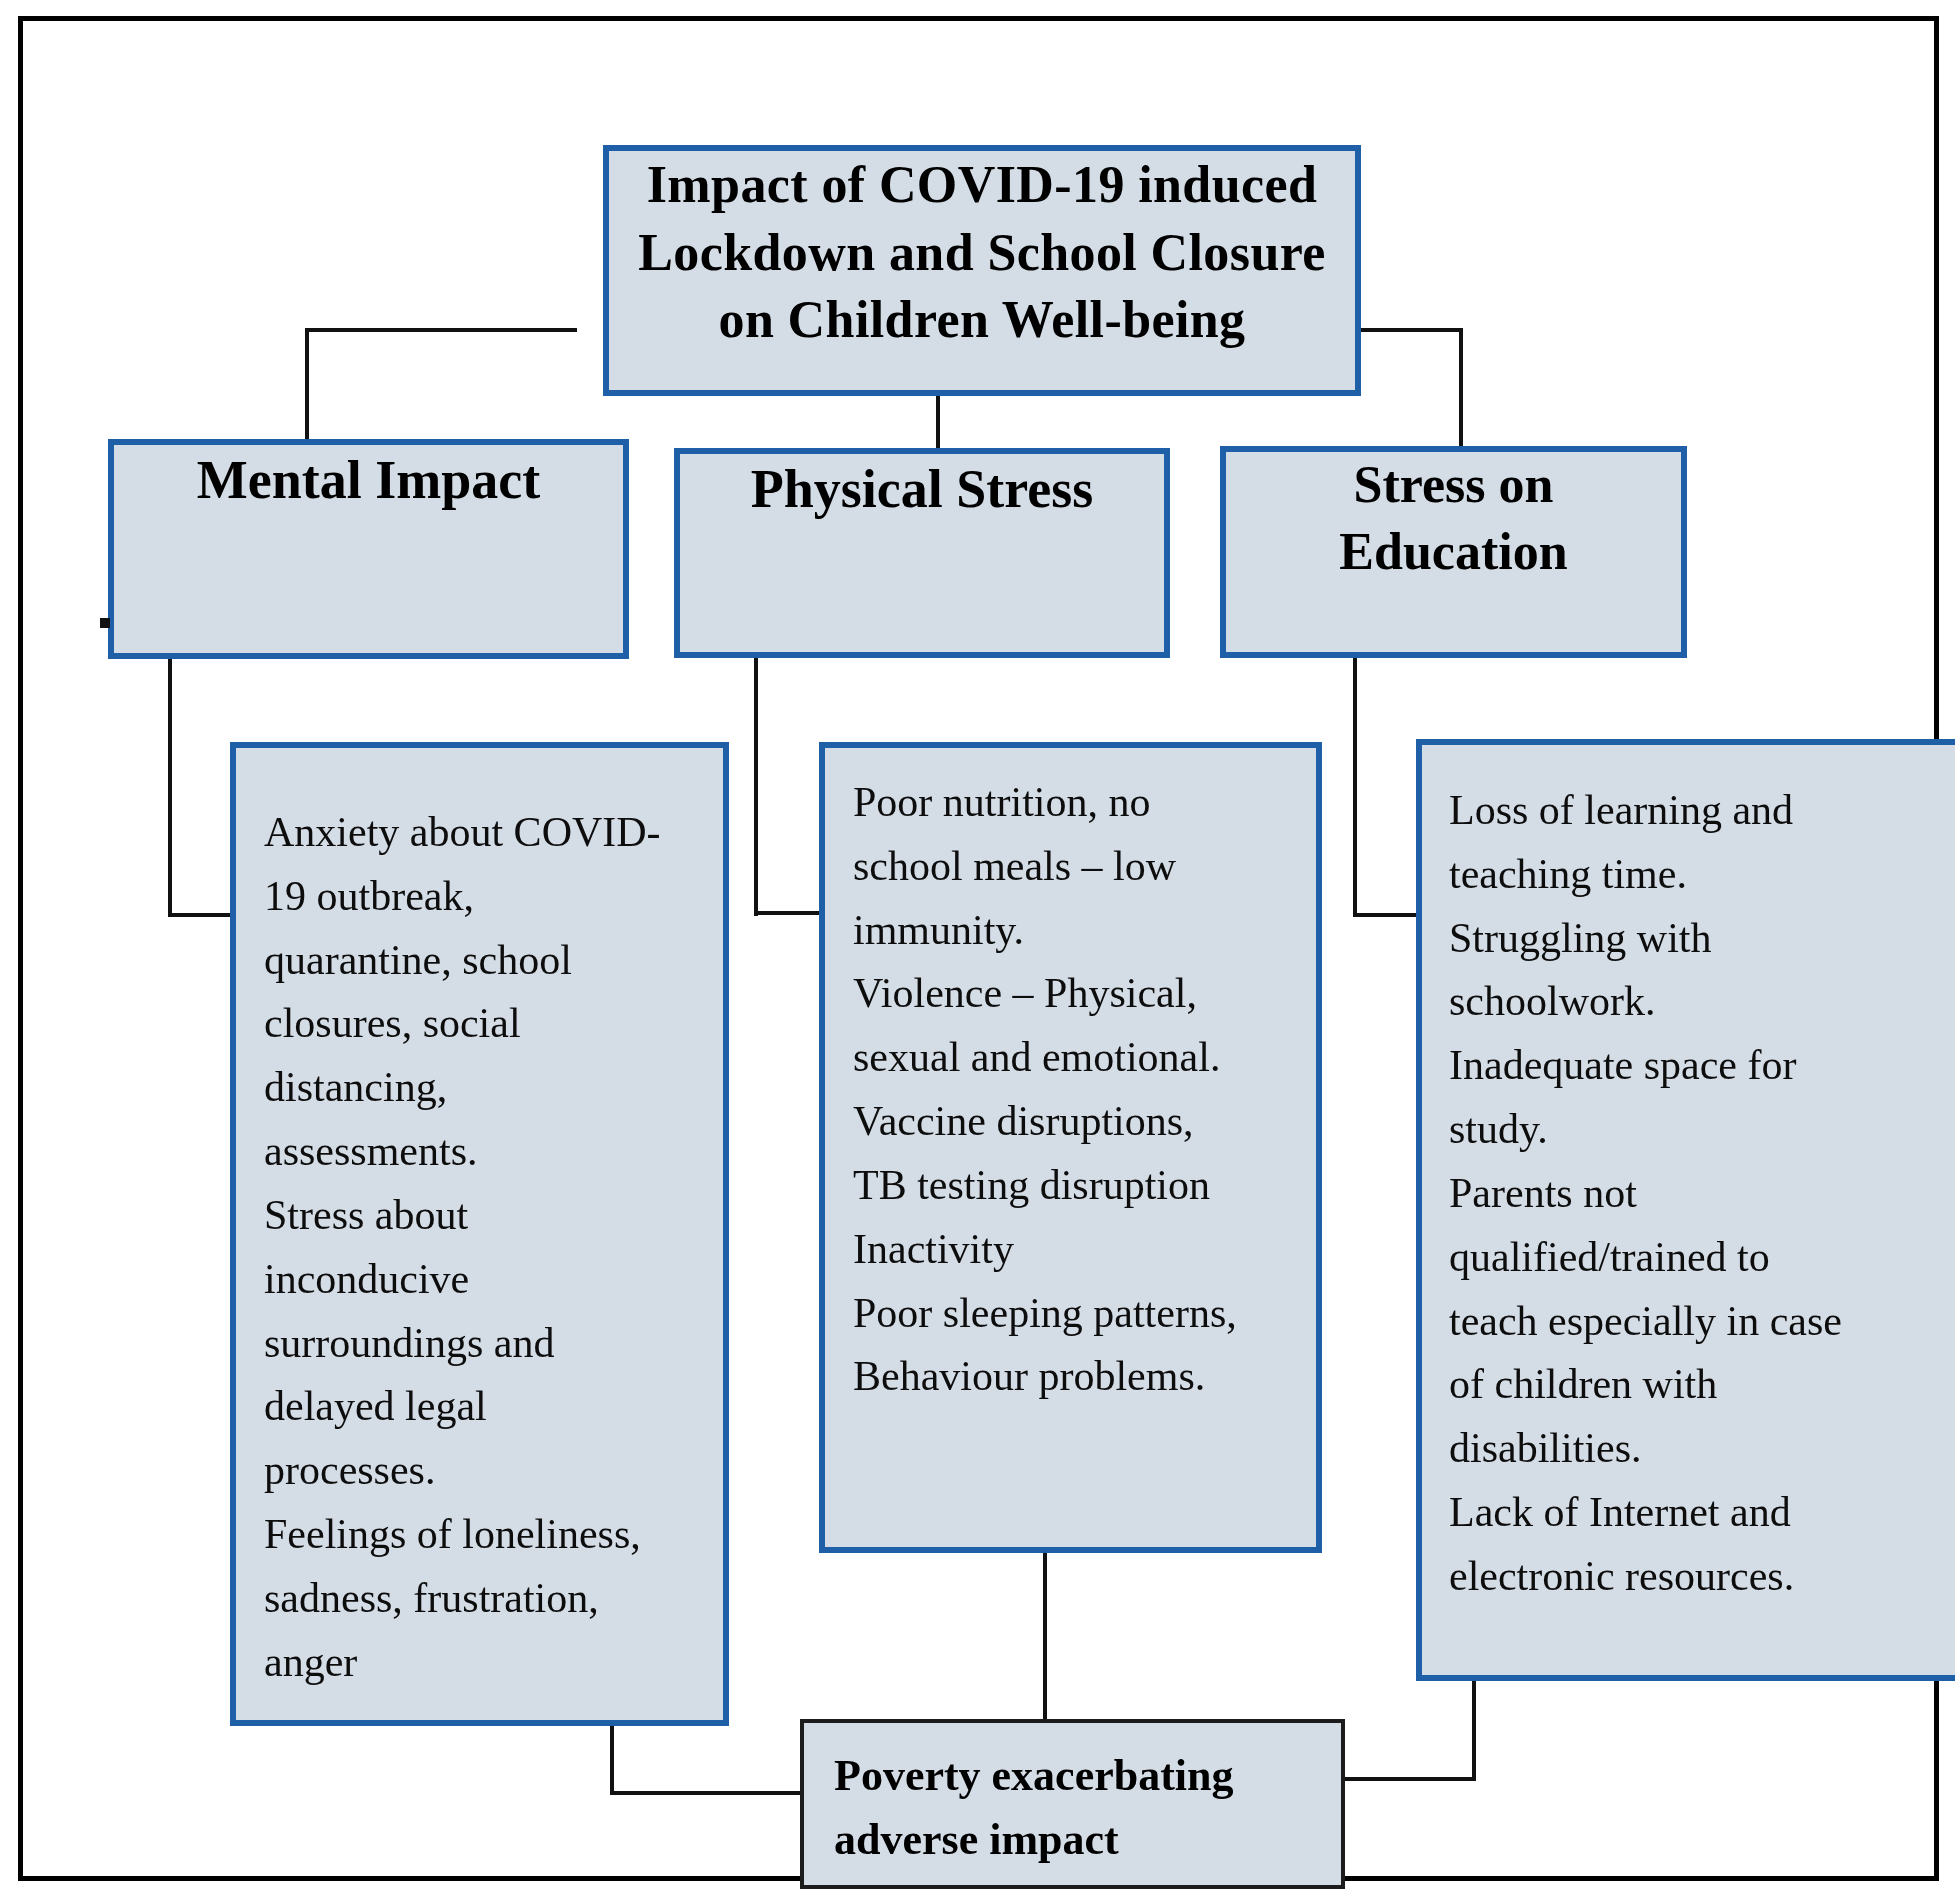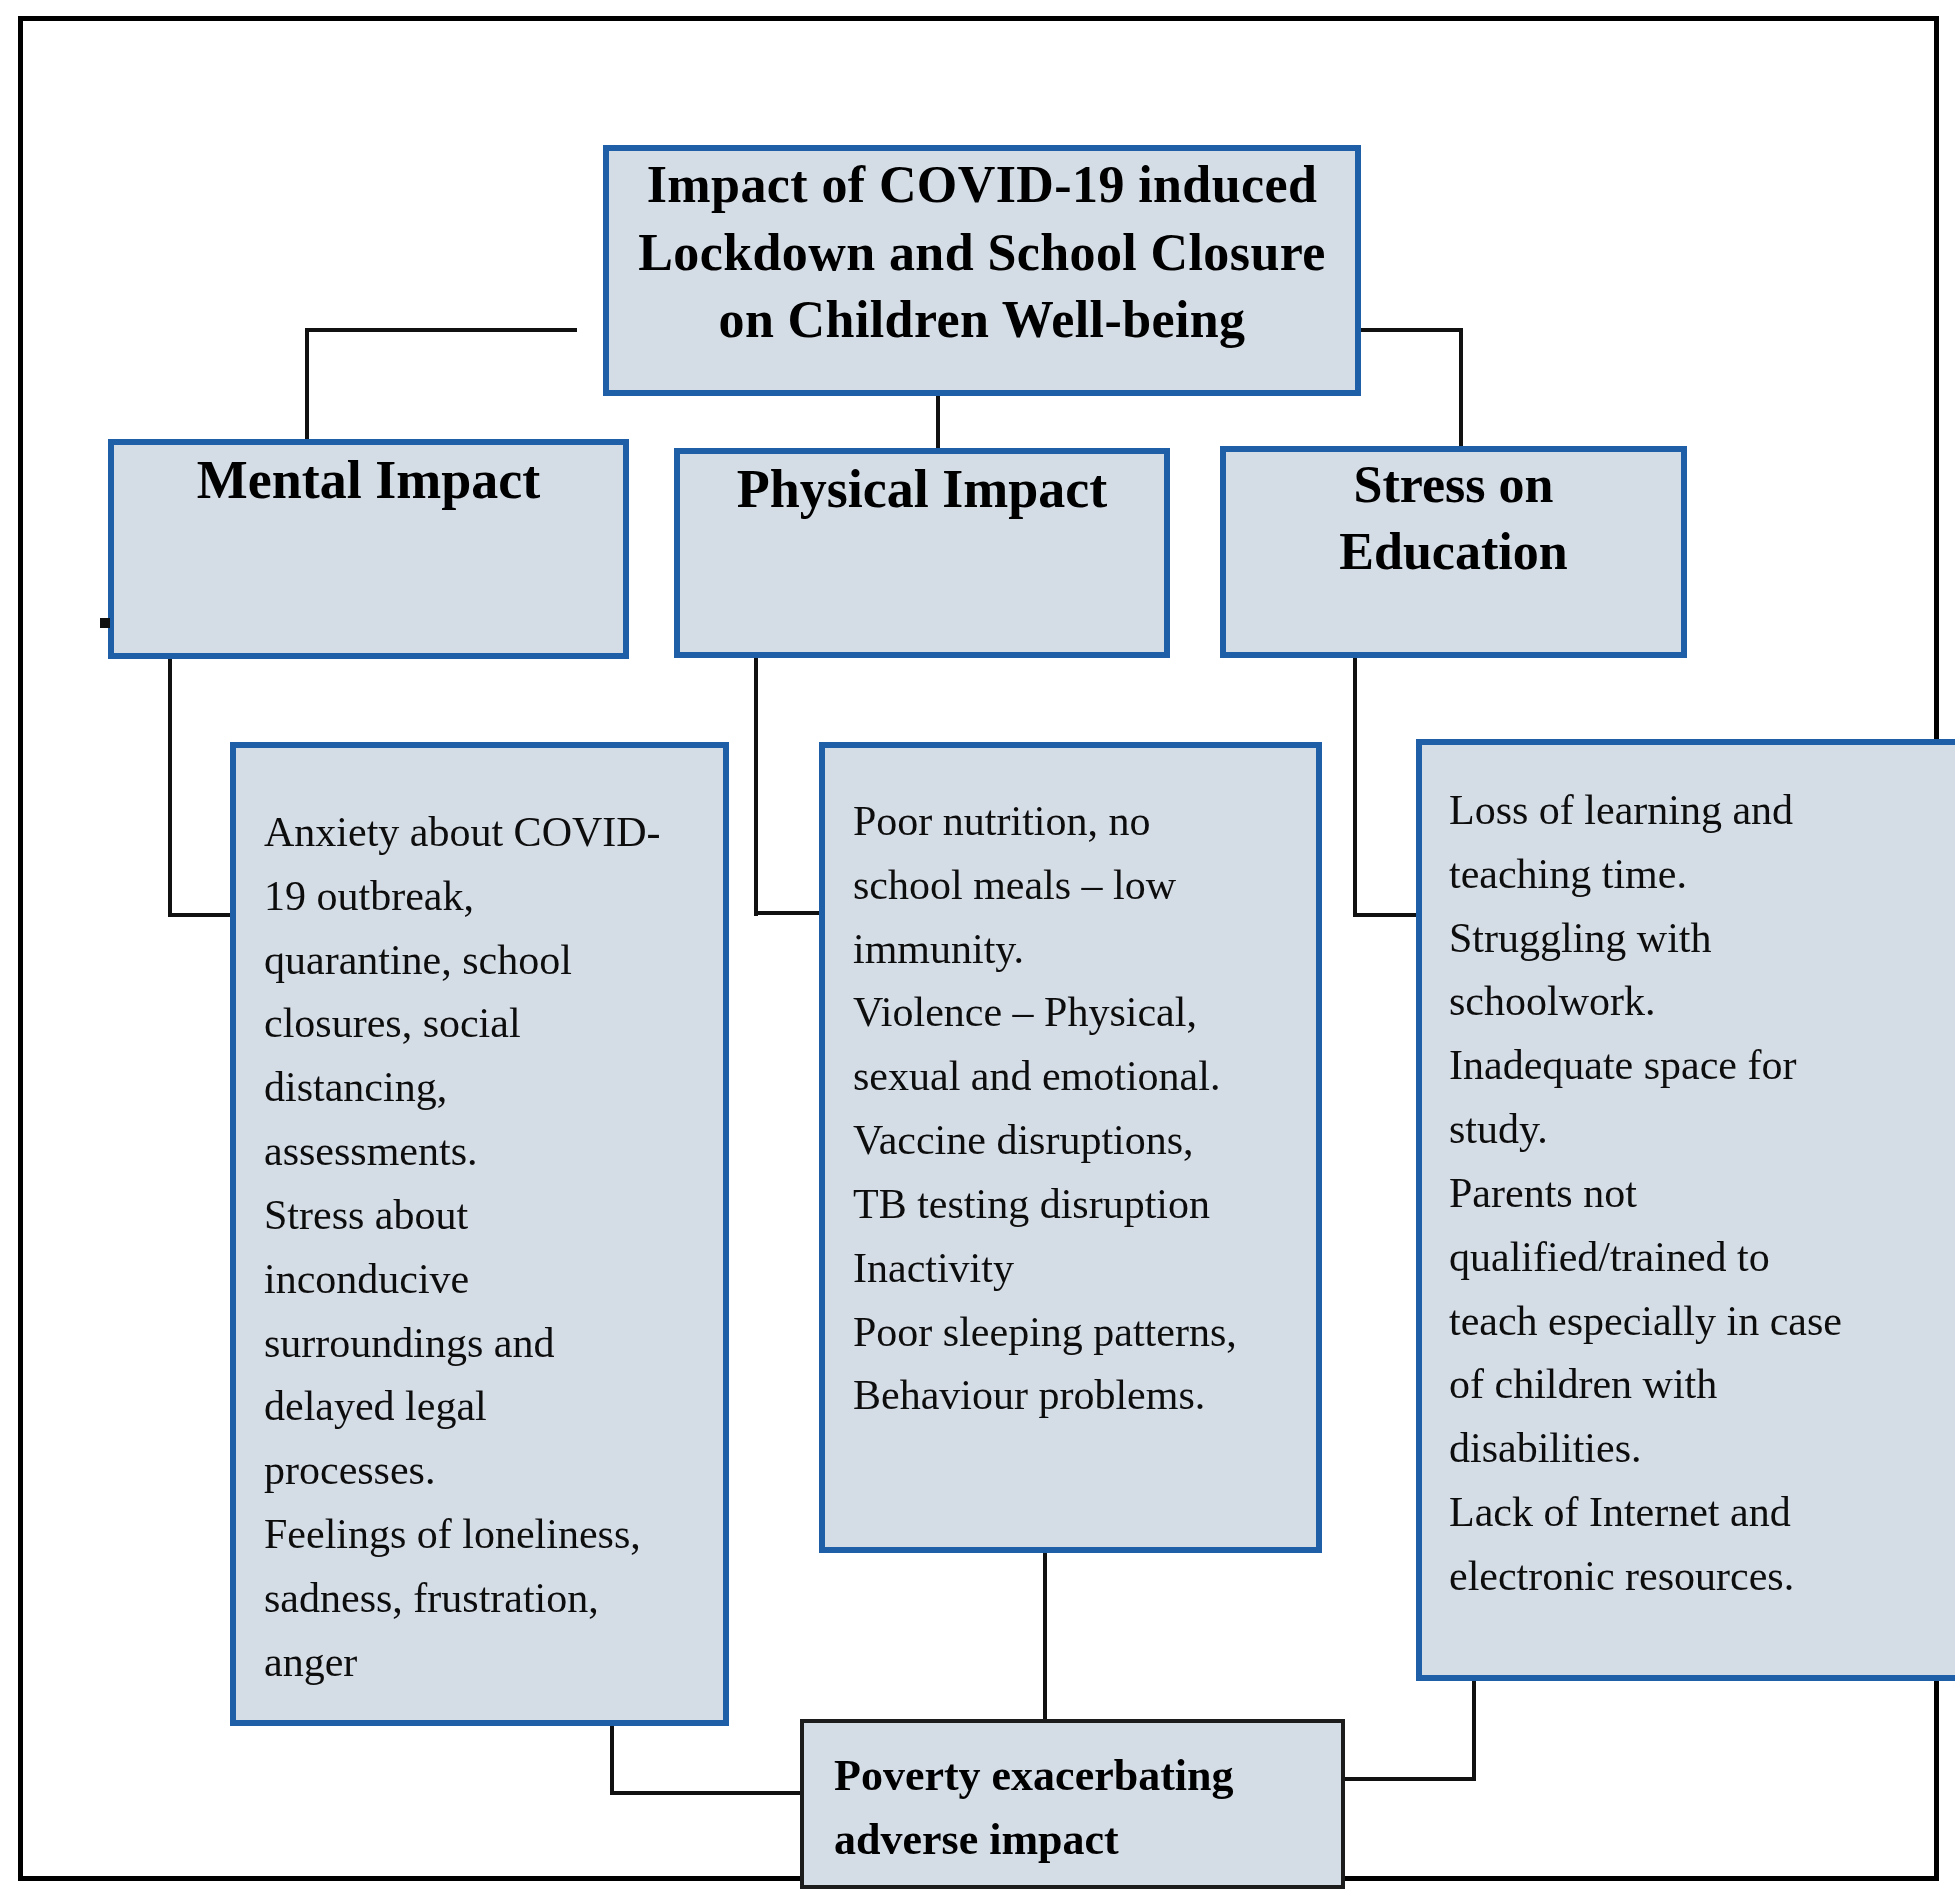--- a/index.html
+++ b/index.html
@@ -72,21 +72,21 @@
   #node-physical      { left: 674px;  top: 448px;  width: 496px;  height: 210px; }
   #node-physical .txt { font-size: 54px; }
 
   #node-education      { left: 1220px; top: 446px;  width: 467px;  height: 212px; }
   #node-education .txt { font-size: 52px; line-height: 1.28; }
 
   #node-mental-detail      { left: 230px;  top: 742px; width: 499px;  height: 984px; }
   #node-mental-detail .txt { font-size: 42px; padding: 53px 24px 0 28px; }
 
   #node-physical-detail      { left: 819px; top: 742px; width: 503px;  height: 811px; }
-  #node-physical-detail .txt { font-size: 42px; padding: 42px 14px 0 28px; }
+  #node-physical-detail .txt { font-size: 42px; padding: 23px 14px 0 28px; }
 
   #node-education-detail      { left: 1416px; top: 739px; width: 563px;  height: 942px; }
   #node-education-detail .txt { font-size: 42px; padding: 34px 12.7px 0 27px; }
 
   #node-poverty      { left: 800px; top: 1719px; width: 545px;  height: 170px; }
   #node-poverty .txt { font-size: 44px; padding: 21px 0 0 30px; text-align: left;
                        justify-content: flex-start; line-height: 1.45; }
 
   
   .ln { position: absolute; background: #111111; z-index: 1; }
@@ -132,21 +132,21 @@
     <span class="txt headline">Impact of COVID-19 induced
 Lockdown and School Closure
 on Children Well-being</span>
   </div>
 
   <div class="node" id="node-mental">
     <span class="txt headline">Mental Impact</span>
   </div>
 
   <div class="node" id="node-physical">
-    <span class="txt headline">Physical Impact</span>
+    <span class="txt headline">Physical Stress</span>
   </div>
 
   <div class="node" id="node-education">
     <span class="txt headline">Stress on
 Education</span>
   </div>
 
   <div class="node" id="node-mental-detail">
     <span class="txt body">Anxiety about COVID-
 19 outbreak,

